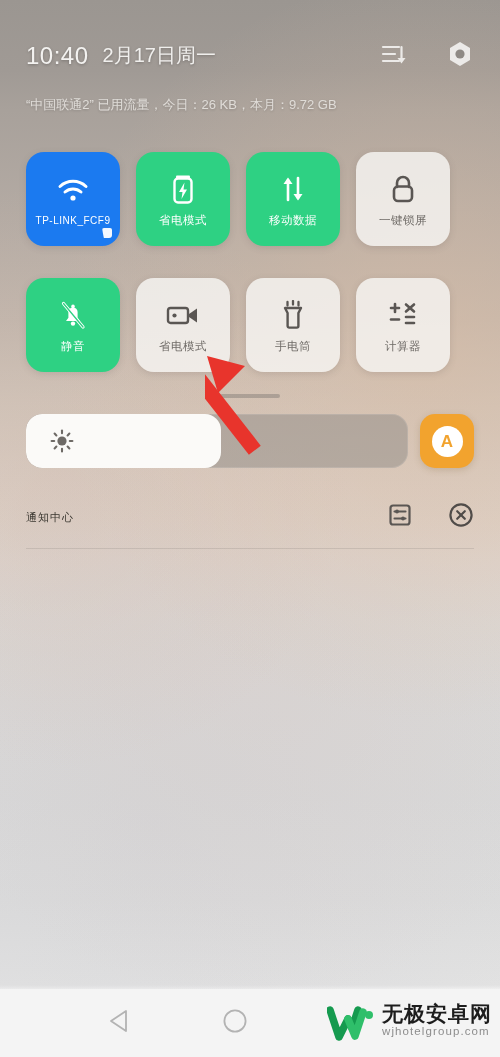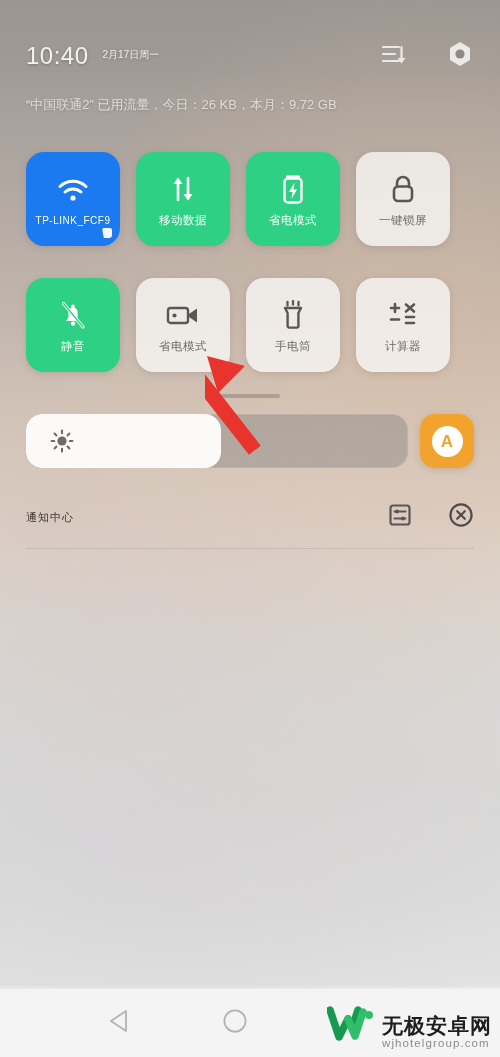--- a/index.html
+++ b/index.html
@@ -55,21 +55,21 @@
     align-items: center;
   }
   .clock {
     color: #f3f2f0;
     font-size: 24px;
     letter-spacing: 0.5px;
     text-shadow: 0 1px 3px rgba(0,0,0,0.25);
   }
   .datetext {
     color: #f0efed;
-    font-size: 10px;
+    font-size: 20px;
     margin-left: 14px;
     padding-bottom: 2px;
     text-shadow: 0 1px 3px rgba(0,0,0,0.25);
   }
   .header-icons {
     margin-left: auto;
     display: flex;
     align-items: center;
     gap: 40px;
   }
@@ -245,21 +245,21 @@
   }
   .nav-back { margin-left: 108px; }
   .nav-home { margin-left: 88px; }
 
   
   .watermark {
     position: absolute;
     right: 8px;
     bottom: 8px;
     display: flex;
-    align-items: flex-end;
+    align-items: flex-start;
     gap: 5px;
     z-index: 6;
   }
   .wm-text { display: flex; flex-direction: column; line-height: 1.05; }
   .wm-cn {
     font-size: 21px;
     font-weight: bold;
     color: #1d1d1d;
     letter-spacing: 1px;
   }
@@ -313,41 +313,41 @@
             </g>
             <circle cx="16" cy="20" r="2.6" fill="#ffffff"></circle>
           </svg>
         </span>
         <span class="tile-label">TP-LINK_FCF9</span>
         <span class="wifi-badge"></span>
       </div>
 
       <div class="tile on-green">
         <span class="tile-ico">
+          <svg width="22" height="30" viewBox="0 0 22 30">
+            <rect x="4" y="1.5" width="14" height="3" rx="1" fill="#ffffff"></rect>
+            <rect x="2.5" y="4.5" width="17" height="24" rx="3.5" fill="none" stroke="#ffffff" stroke-width="2.4"></rect>
+            <polygon points="12.5,8.5 7,18 10.5,18 9.5,25 15,15.5 11.5,15.5" fill="#ffffff"></polygon>
+          </svg>
+        </span>
+        <span class="tile-label">省电模式</span>
+      </div>
+
+      <div class="tile on-green">
+        <span class="tile-ico">
           <svg width="26" height="28" viewBox="0 0 26 28">
             <g stroke="#ffffff" stroke-width="2.6" stroke-linecap="round" fill="none">
               <line x1="8" y1="25" x2="8" y2="5"></line>
               <line x1="18" y1="3" x2="18" y2="23"></line>
             </g>
             <polygon points="3.5,9 12.5,9 8,2.5" fill="#ffffff"></polygon>
             <polygon points="13.5,19 22.5,19 18,25.5" fill="#ffffff"></polygon>
           </svg>
         </span>
         <span class="tile-label">移动数据</span>
-      </div>
-
-      <div class="tile on-green">
-        <span class="tile-ico">
-          <svg width="22" height="30" viewBox="0 0 22 30">
-            <rect x="4" y="1.5" width="14" height="3" rx="1" fill="#ffffff"></rect>
-            <rect x="2.5" y="4.5" width="17" height="24" rx="3.5" fill="none" stroke="#ffffff" stroke-width="2.4"></rect>
-            <polygon points="12.5,8.5 7,18 10.5,18 9.5,25 15,15.5 11.5,15.5" fill="#ffffff"></polygon>
-          </svg>
-        </span>
-        <span class="tile-label">省电模式</span>
       </div>
 
       <div class="tile off">
         <span class="tile-ico">
           <svg width="26" height="30" viewBox="0 0 26 30">
             <path d="M7 13 V9 a6 6 0 0 1 12 0 v4" fill="none" stroke="#5a5653" stroke-width="2.6" stroke-linecap="round"></path>
             <rect x="4" y="12.5" width="18" height="14.5" rx="4" fill="none" stroke="#5a5653" stroke-width="2.6"></rect>
           </svg>
         </span>
         <span class="tile-label">一键锁屏</span>

